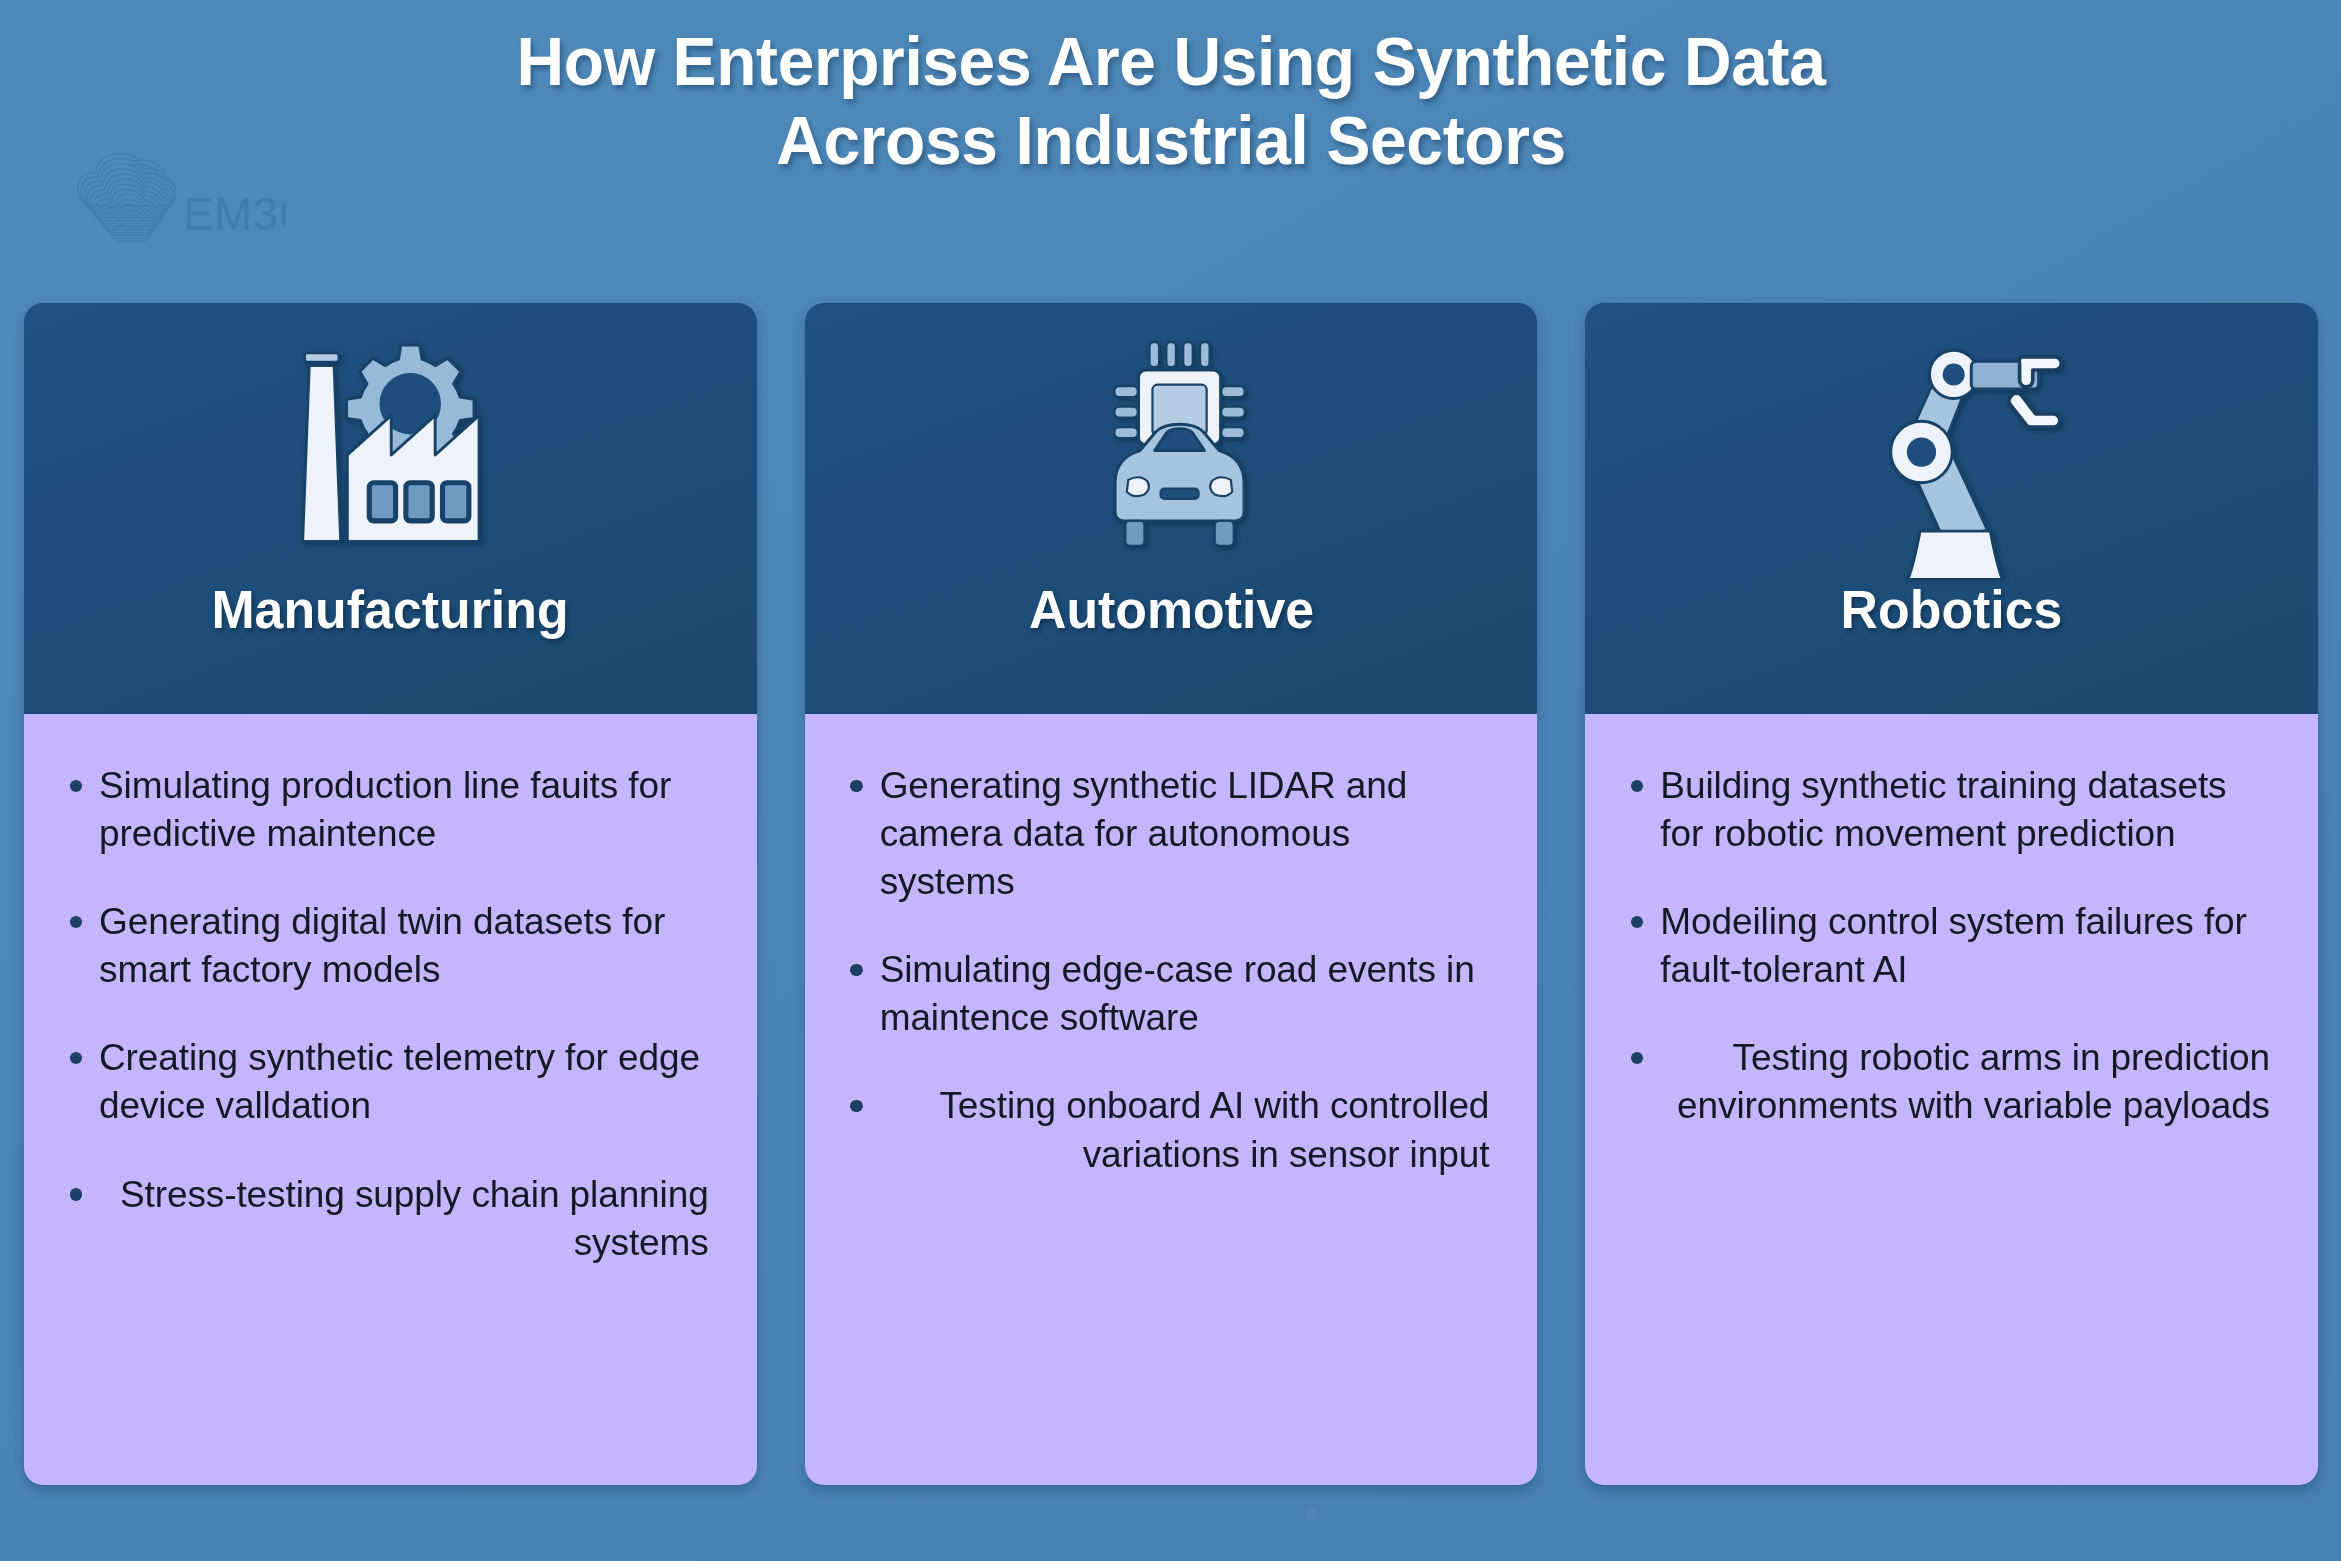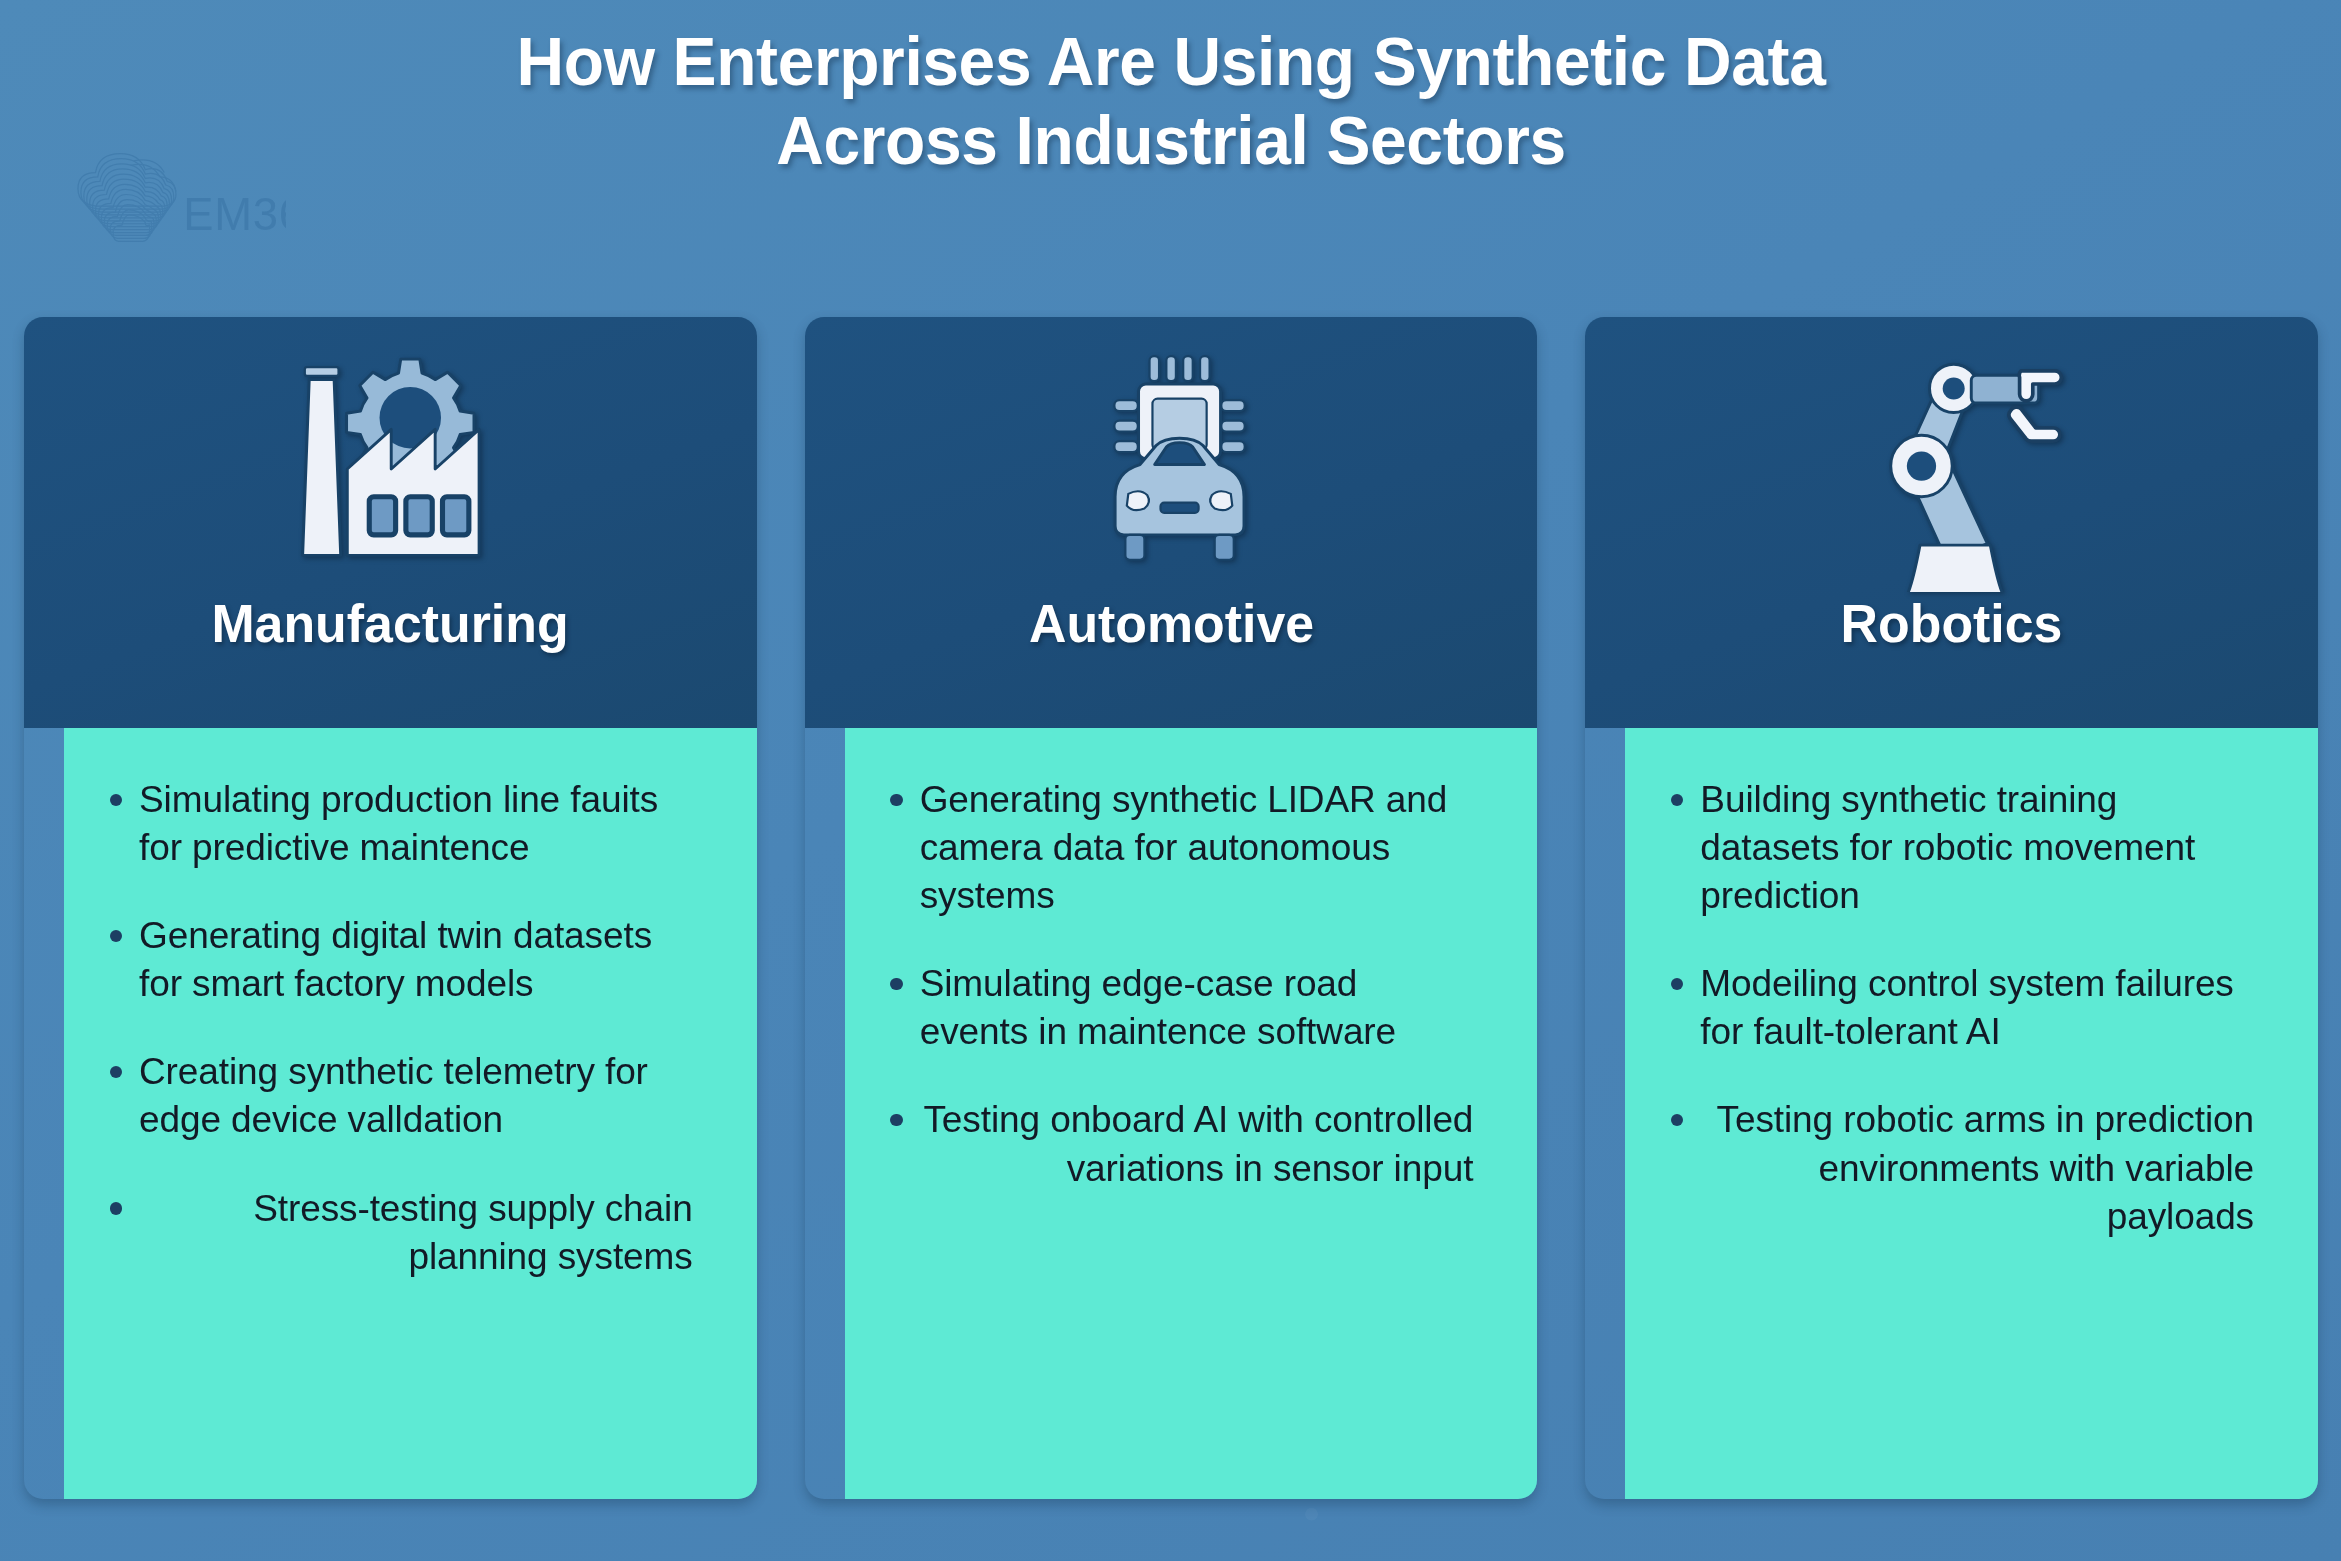--- a/index.html
+++ b/index.html
@@ -53,21 +53,21 @@
     width:242px; height:117px;
     z-index:3;
     opacity:.85;
   }
   #watermark svg{ width:100%; height:100%; display:block; }
 
   
   #cards{
     position:absolute;
     left:24px; right:24px;
-    top:317px;
+    top:303px;
     height:1182px;
     display:flex;
     gap:48px;
     z-index:2;
   }
   .card{
     flex:1 1 0;
     display:flex;
     flex-direction:column;
     border-radius:19px;
@@ -94,23 +94,22 @@
     color:#ffffff;
     font-size:54px;
     font-weight:bold;
     line-height:1;
     margin-top:4.4px;
     text-shadow:2.2px 2.9px 4.4px rgba(8,30,52,.5);
     transform:scaleX(0.96);
   }
   .card-body{
     flex:1;
-    background:#5eead4;
-    padding:48px 64px 29px 34px;
-    margin-left:40px;
+    background:#c4b5fd;
+    padding:48px 48px 29px 34px;
   }
   .bullets{ list-style:none; }
   .bullets li{
     position:relative;
     padding-left:41px;
     margin-bottom:40px;
     font-size:37px;
     line-height:1.30;
     color:#121a26;
     letter-spacing:-0.1px;

